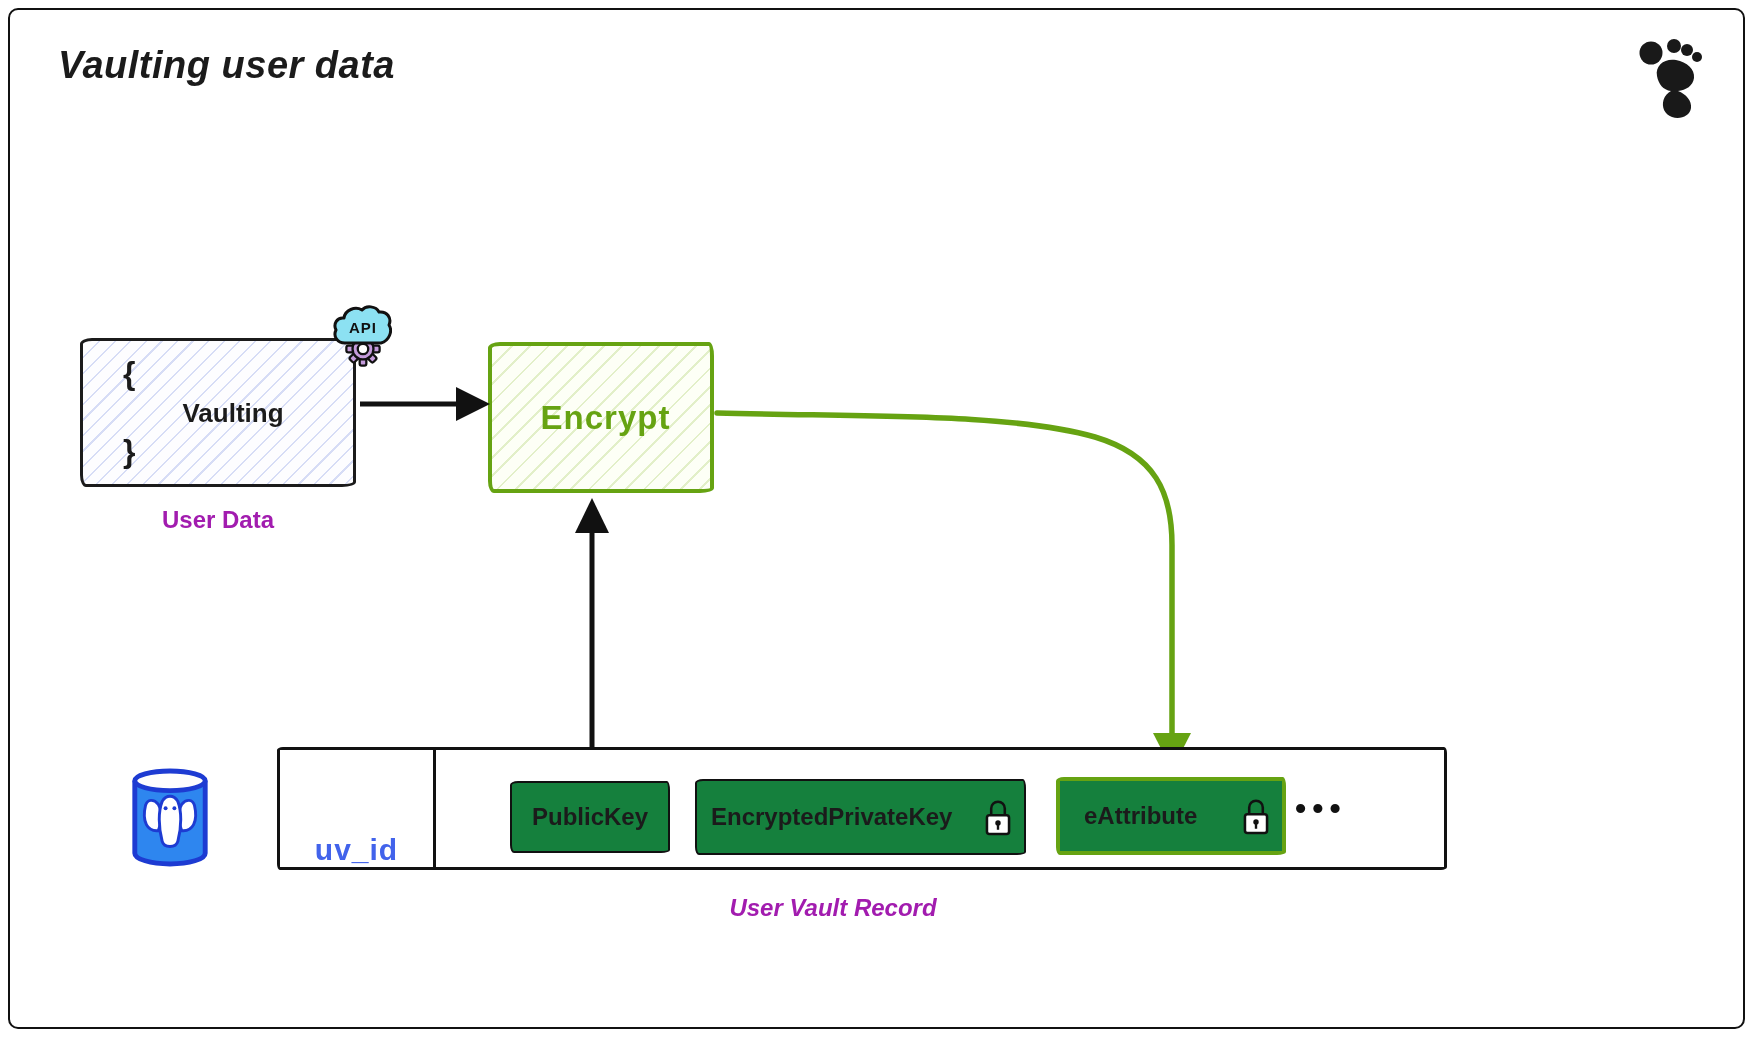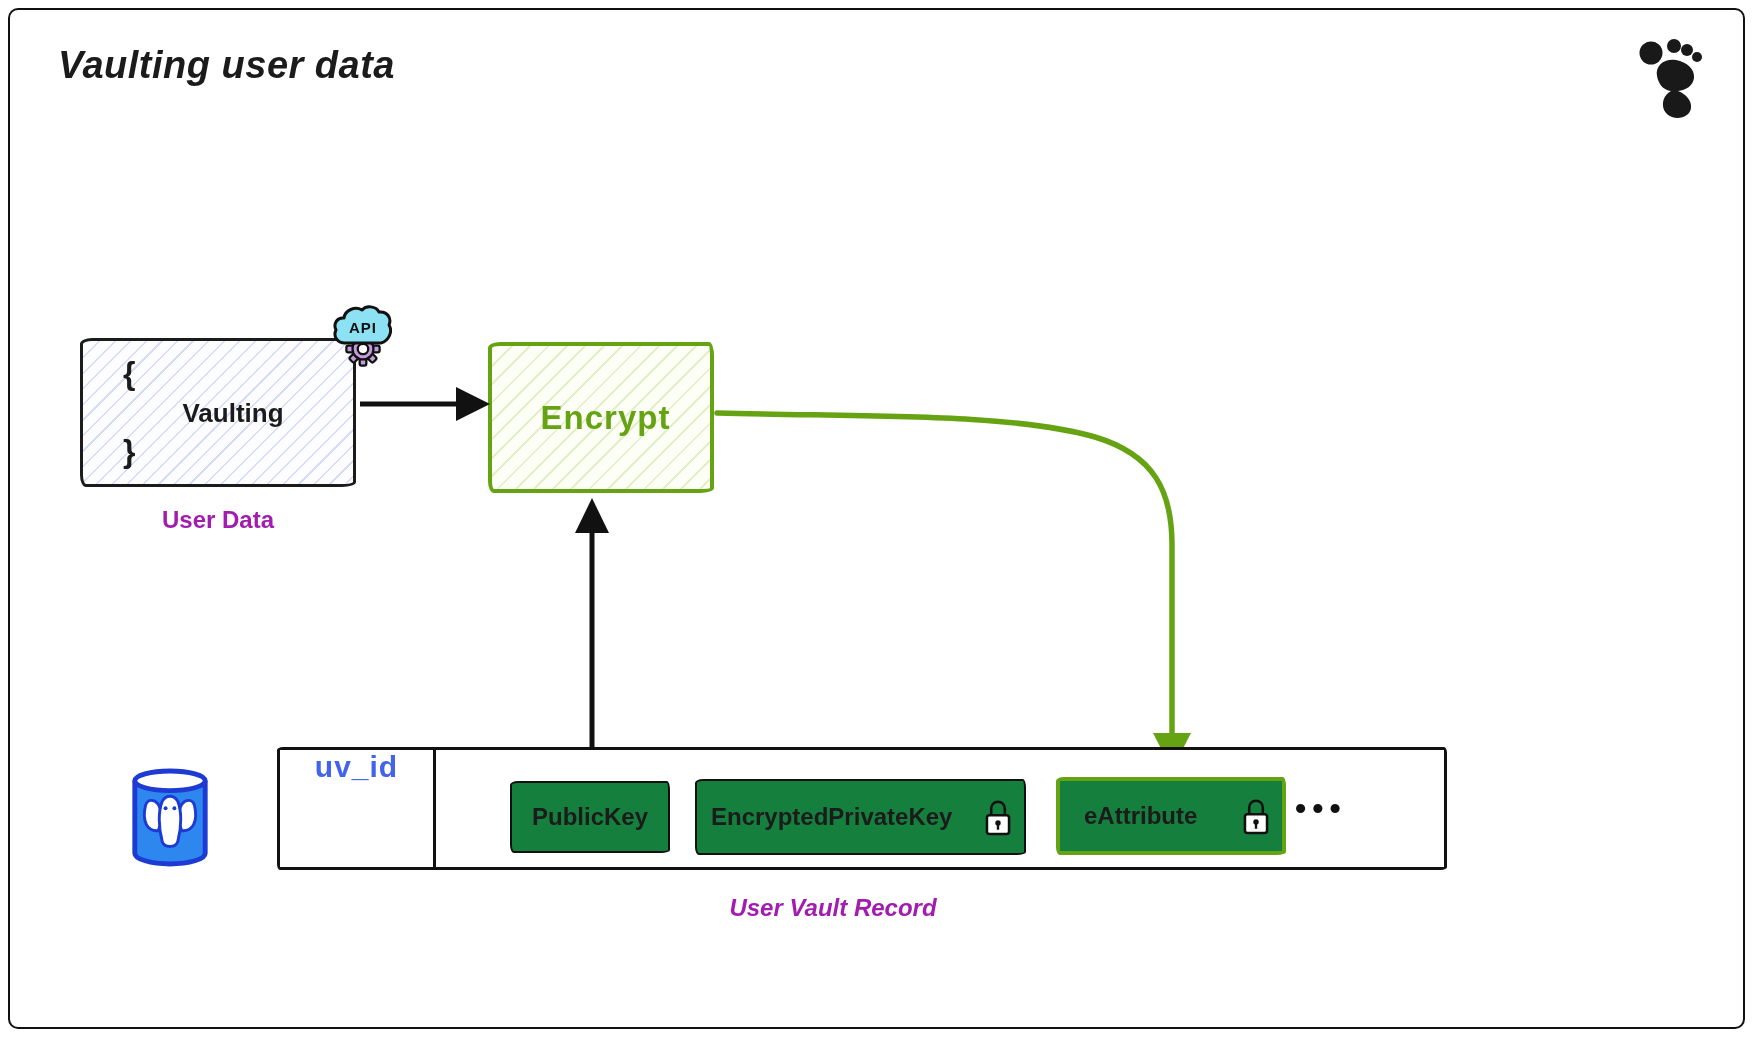--- a/index.html
+++ b/index.html
@@ -43,21 +43,21 @@
   }
   .encrypt-box .lbl{font-size:33px;font-weight:700;color:#66a312;letter-spacing:1px;margin-left:9px;}
   .overlay{position:absolute;left:0;top:0;width:1753px;height:1037px;pointer-events:none;}
   .vault-table{
     position:absolute;left:277px;top:747px;width:1170px;height:123px;
     border:3px solid #111;box-sizing:border-box;background:#fff;
     border-radius:6px 3px 6px 3px / 3px 6px 3px 6px;
   }
   .uvid-cell{
     position:absolute;left:0;top:0;width:156px;height:100%;
-    border-right:3px solid #111;display:flex;align-items:flex-start;justify-content:center;box-sizing:border-box;
+    border-right:3px solid #111;display:flex;align-items:flex-end;justify-content:center;box-sizing:border-box;
   }
   .uvid-cell .lbl{font-size:30px;font-weight:700;color:#4263eb;letter-spacing:1px;}
   .inner-box{
     position:absolute;box-sizing:border-box;background:#15803d;border:2.5px solid #111;
     border-radius:8px 3px 9px 4px / 4px 9px 3px 8px;
     display:flex;align-items:center;
   }
   .inner-box .lbl{font-size:24px;font-weight:600;white-space:nowrap;}
   .pk-box{left:230px;top:31px;width:160px;height:72px;justify-content:center;}
   .epk-box{left:415px;top:29px;width:331px;height:76px;padding-left:14px;}

